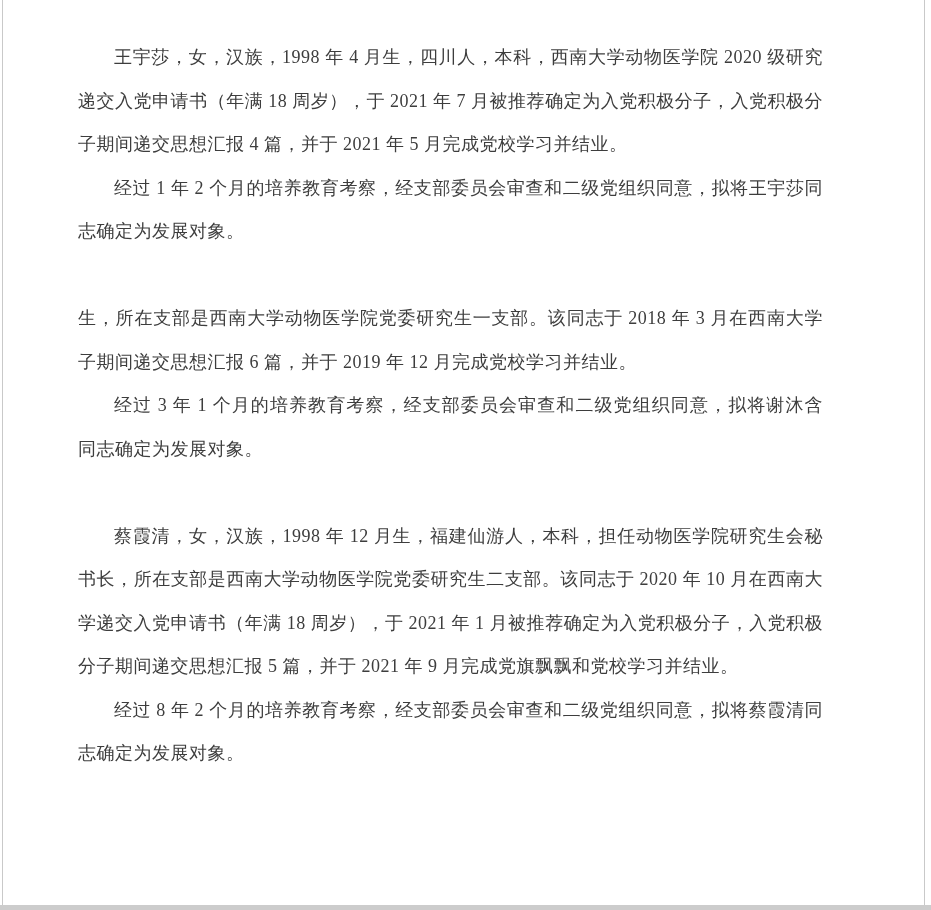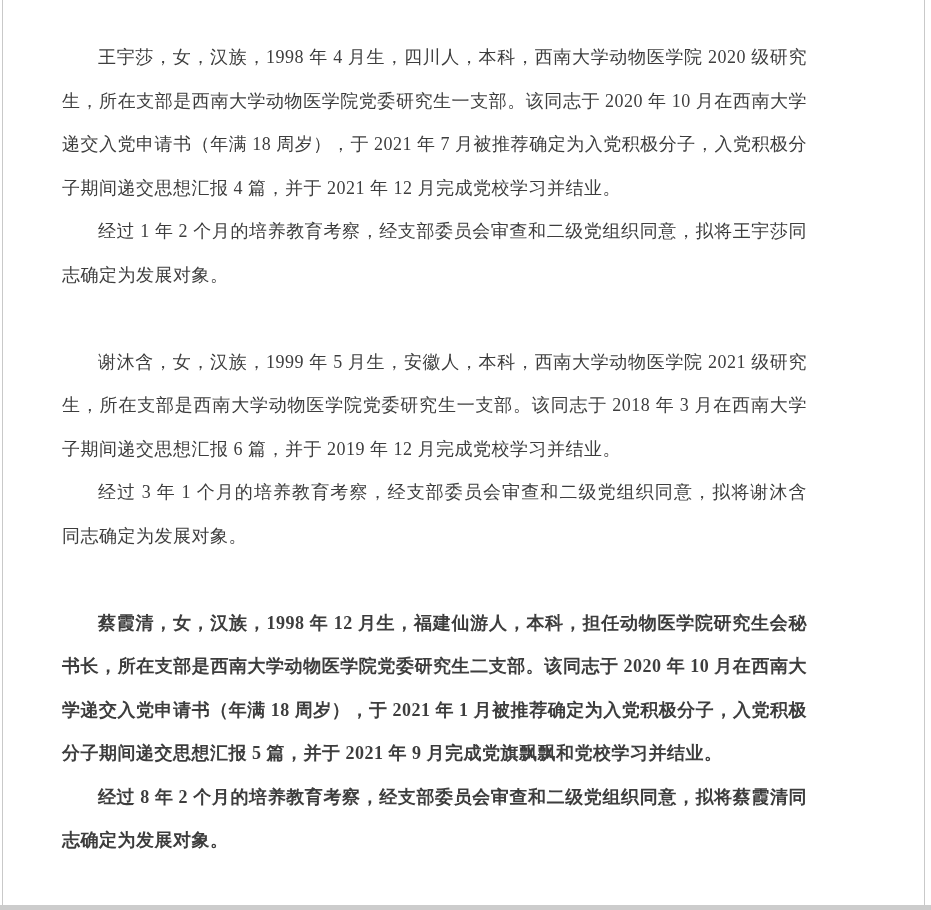--- a/index.html
+++ b/index.html
@@ -34,30 +34,29 @@
   .page-bottom-band {
     position: absolute;
     left: 0;
     top: 905px;
     width: 931px;
     height: 5px;
     background: #cccccc;
   }
   .doc-body {
     position: absolute;
-    left: 62px;
+    left: 78px;
     top: 36px;
     width: 745px;
   }
   .block {
     margin-bottom: 43.5px;
   }
   .block:last-child {
     margin-bottom: 0;
-    font-weight: bold;
   }
   .line {
     height: 43.5px;
     line-height: 43.5px;
     font-size: 18px;
     text-align: justify;
     text-align-last: justify;
     letter-spacing: 0.5px;
   }
   .line.first {
@@ -71,32 +70,30 @@
 <body>
 
 <div class="page-edge-left"></div>
 <div class="page-edge-right"></div>
 <div class="page-bottom-band"></div>
 
 <div class="doc-body">
     <div class="block">
       <div class="paragraph">
         <div class="line first">王宇莎，女，汉族，1998 年 4 月生，四川人，本科，西南大学动物医学院 2020 级研究</div>
-        <div class="line">生，所在支部是西南大学动物医学院党委研究生一支部。该同志于 2020 年 10 月在西南大学</div>
         <div class="line">递交入党申请书（年满 18 周岁），于 2021 年 7 月被推荐确定为入党积极分子，入党积极分</div>
-        <div class="line last">子期间递交思想汇报 4 篇，并于 2021 年 12 月完成党校学习并结业。</div>
+        <div class="line last">子期间递交思想汇报 4 篇，并于 2021 年 5 月完成党校学习并结业。</div>
       </div>
       <div class="paragraph">
         <div class="line first">经过 1 年 2 个月的培养教育考察，经支部委员会审查和二级党组织同意，拟将王宇莎同</div>
         <div class="line last">志确定为发展对象。</div>
       </div>
     </div>
     <div class="block">
       <div class="paragraph">
-        <div class="line first">谢沐含，女，汉族，1999 年 5 月生，安徽人，本科，西南大学动物医学院 2021 级研究</div>
         <div class="line">生，所在支部是西南大学动物医学院党委研究生一支部。该同志于 2018 年 3 月在西南大学</div>
         <div class="line last">子期间递交思想汇报 6 篇，并于 2019 年 12 月完成党校学习并结业。</div>
       </div>
       <div class="paragraph">
         <div class="line first">经过 3 年 1 个月的培养教育考察，经支部委员会审查和二级党组织同意，拟将谢沐含</div>
         <div class="line last">同志确定为发展对象。</div>
       </div>
     </div>
     <div class="block">
       <div class="paragraph">

